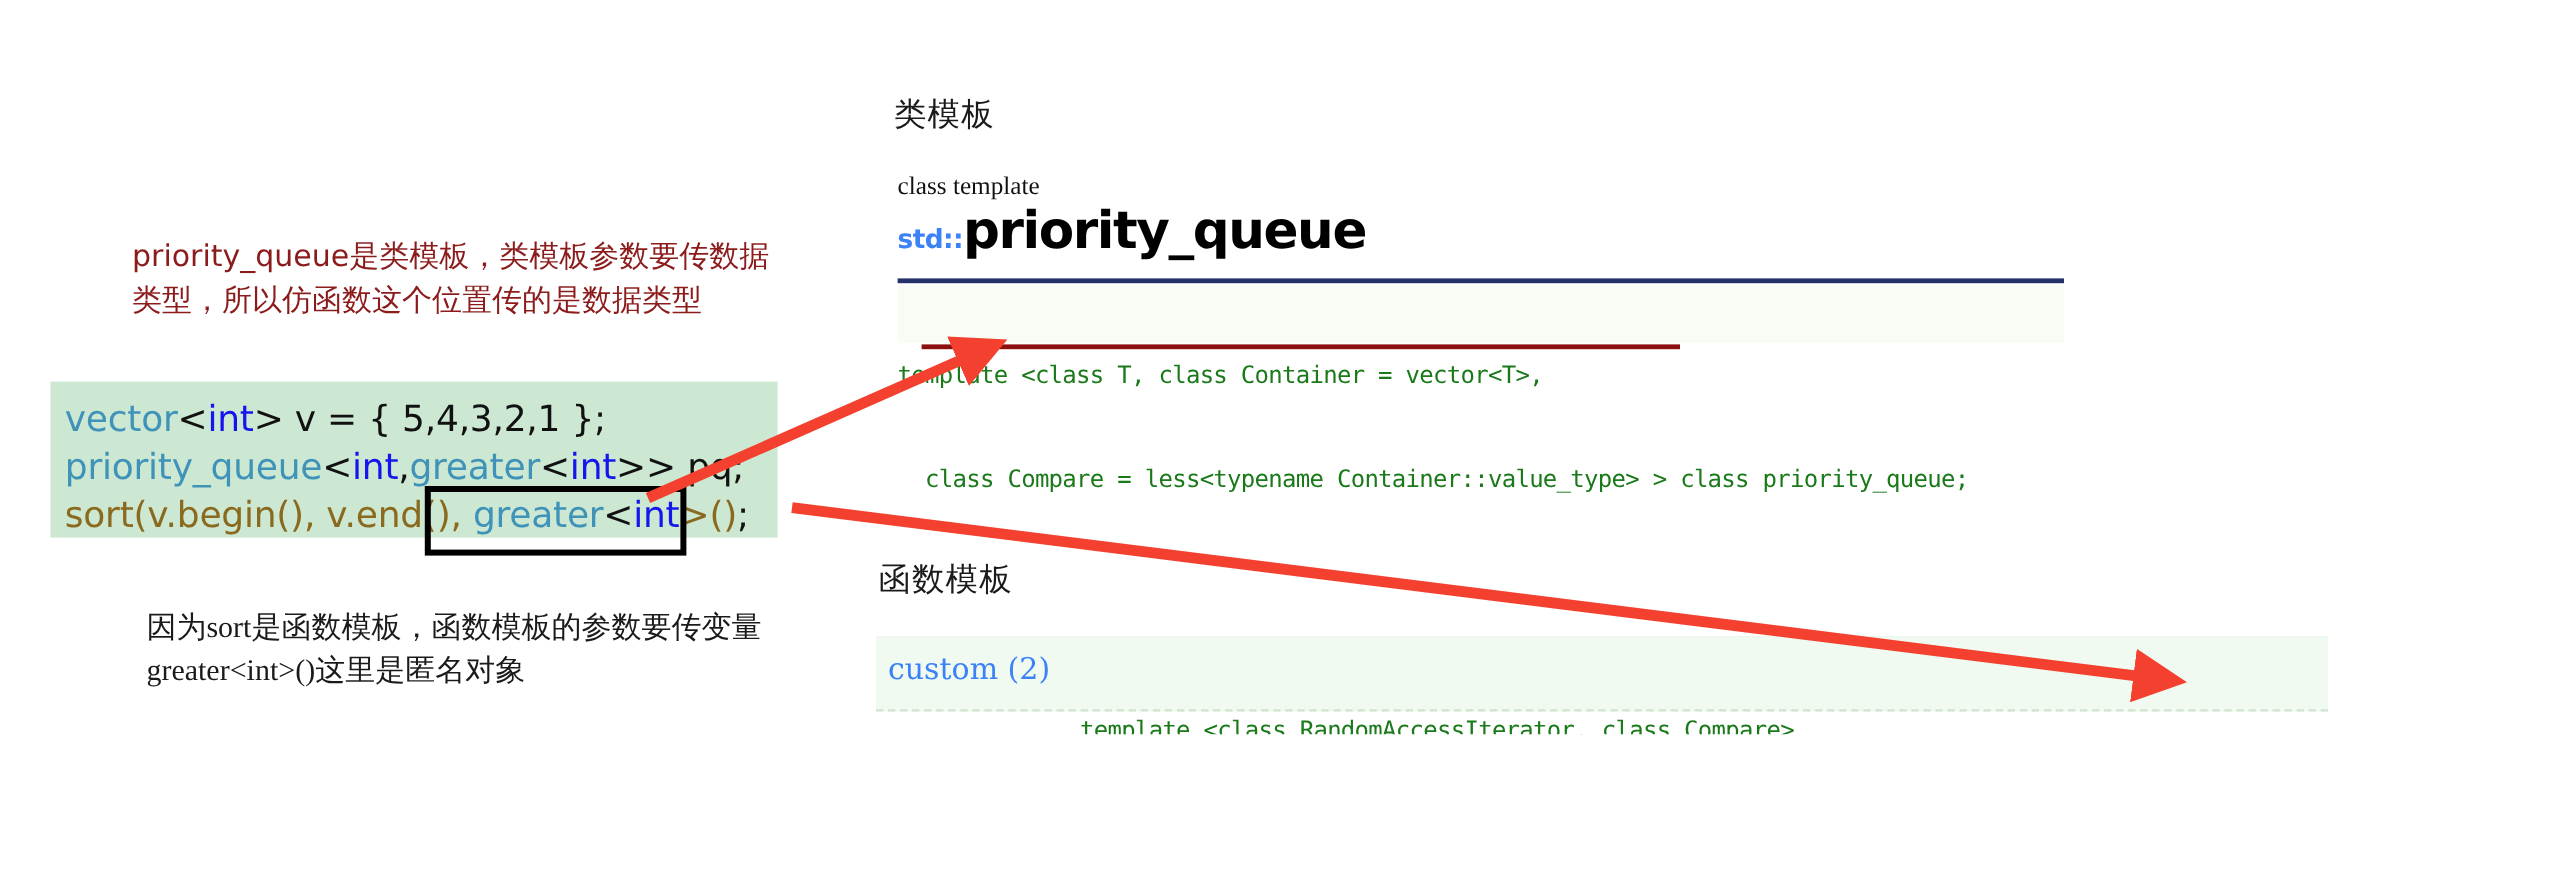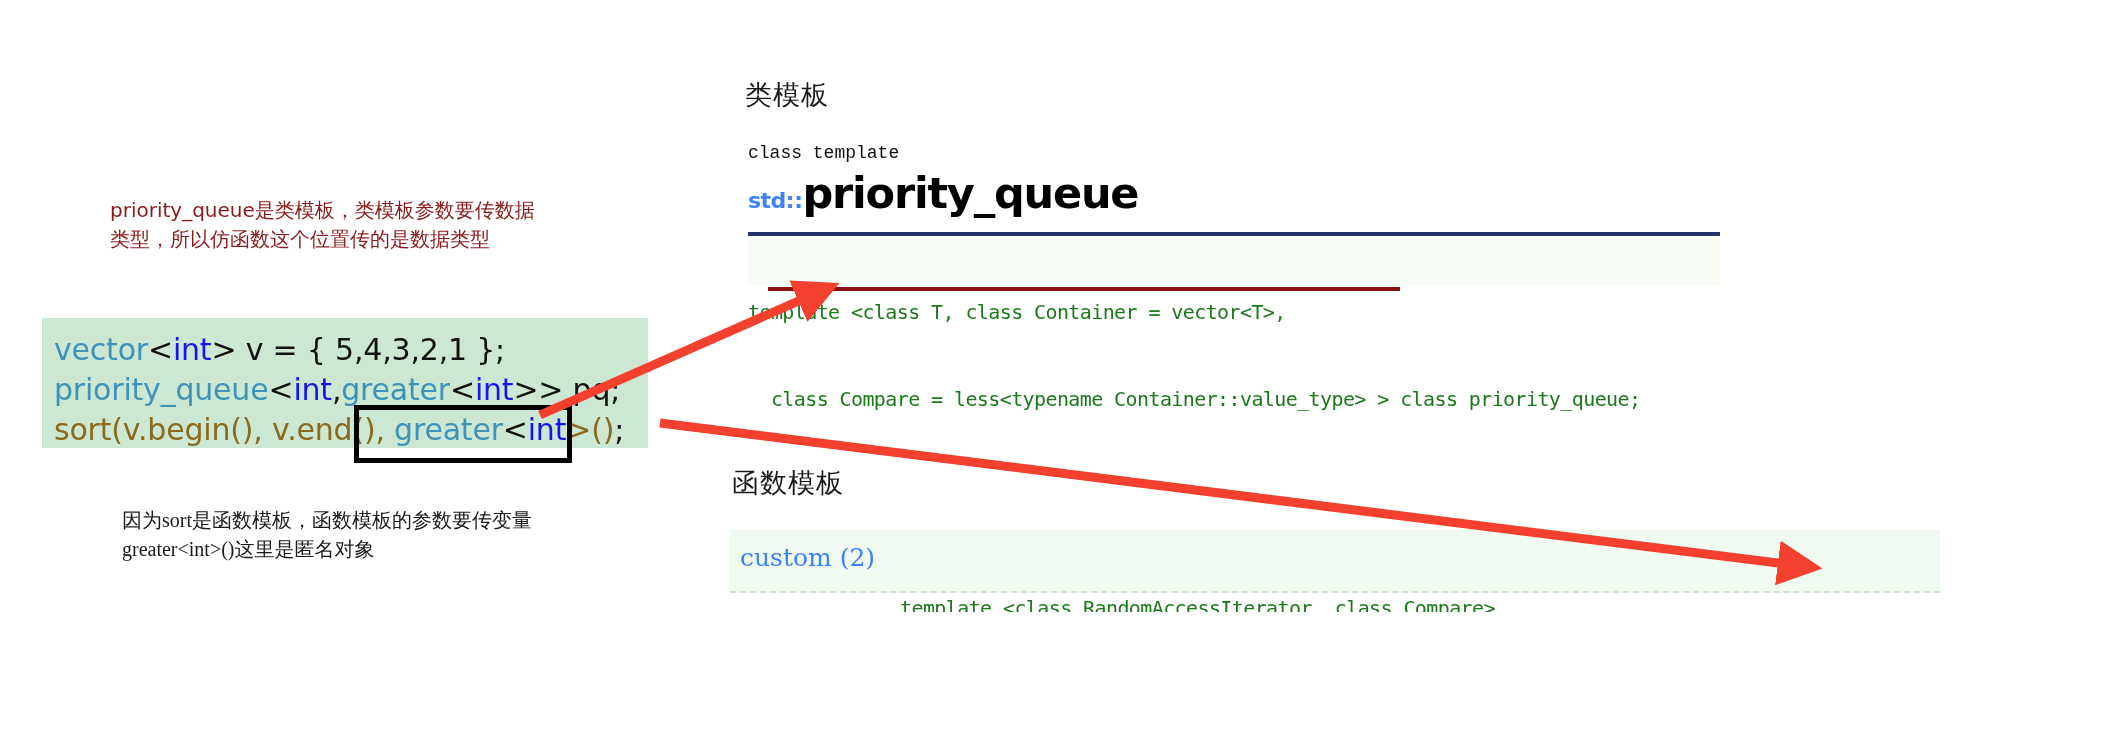--- a/index.html
+++ b/index.html
@@ -25,22 +25,22 @@
   .section-heading {
     font-family: "DejaVu Sans", "Liberation Sans", sans-serif;
     font-size: 27px;
     color: #1a1a1a;
     letter-spacing: 1px;
     white-space: nowrap;
   }
 
   
   .ref-kind {
-    font-family: Liberation Mono, monospace;
-    font-size: 18px;
+    font-family: Liberation Serif, serif;
+    font-size: 21px;
     color: #111111;
     white-space: nowrap;
   }
   .ref-title {
     white-space: nowrap;
     line-height: 1.0;
   }
   .ref-title .ns {
     font-family: "DejaVu Sans", "Liberation Sans", sans-serif;
     font-size: 22px;
@@ -107,21 +107,21 @@
   
   .hl-box {
     border: 5px solid #000000;
     background: transparent;
     box-sizing: border-box;
   }
 
   
   .anno {
     font-family: "DejaVu Sans", "Liberation Sans", sans-serif;
-    font-size: 20px;
+    font-size: 25px;
     line-height: 1.45;
     white-space: pre-line;
   }
   .anno-red  { color: #8c1b1b; }
   .anno-dark { color: #1a1a1a; font-family: Liberation Serif, serif; }
 
   
   .watermark {
     font-family: "DejaVu Sans", "Liberation Sans", sans-serif;
     font-size: 19px;

